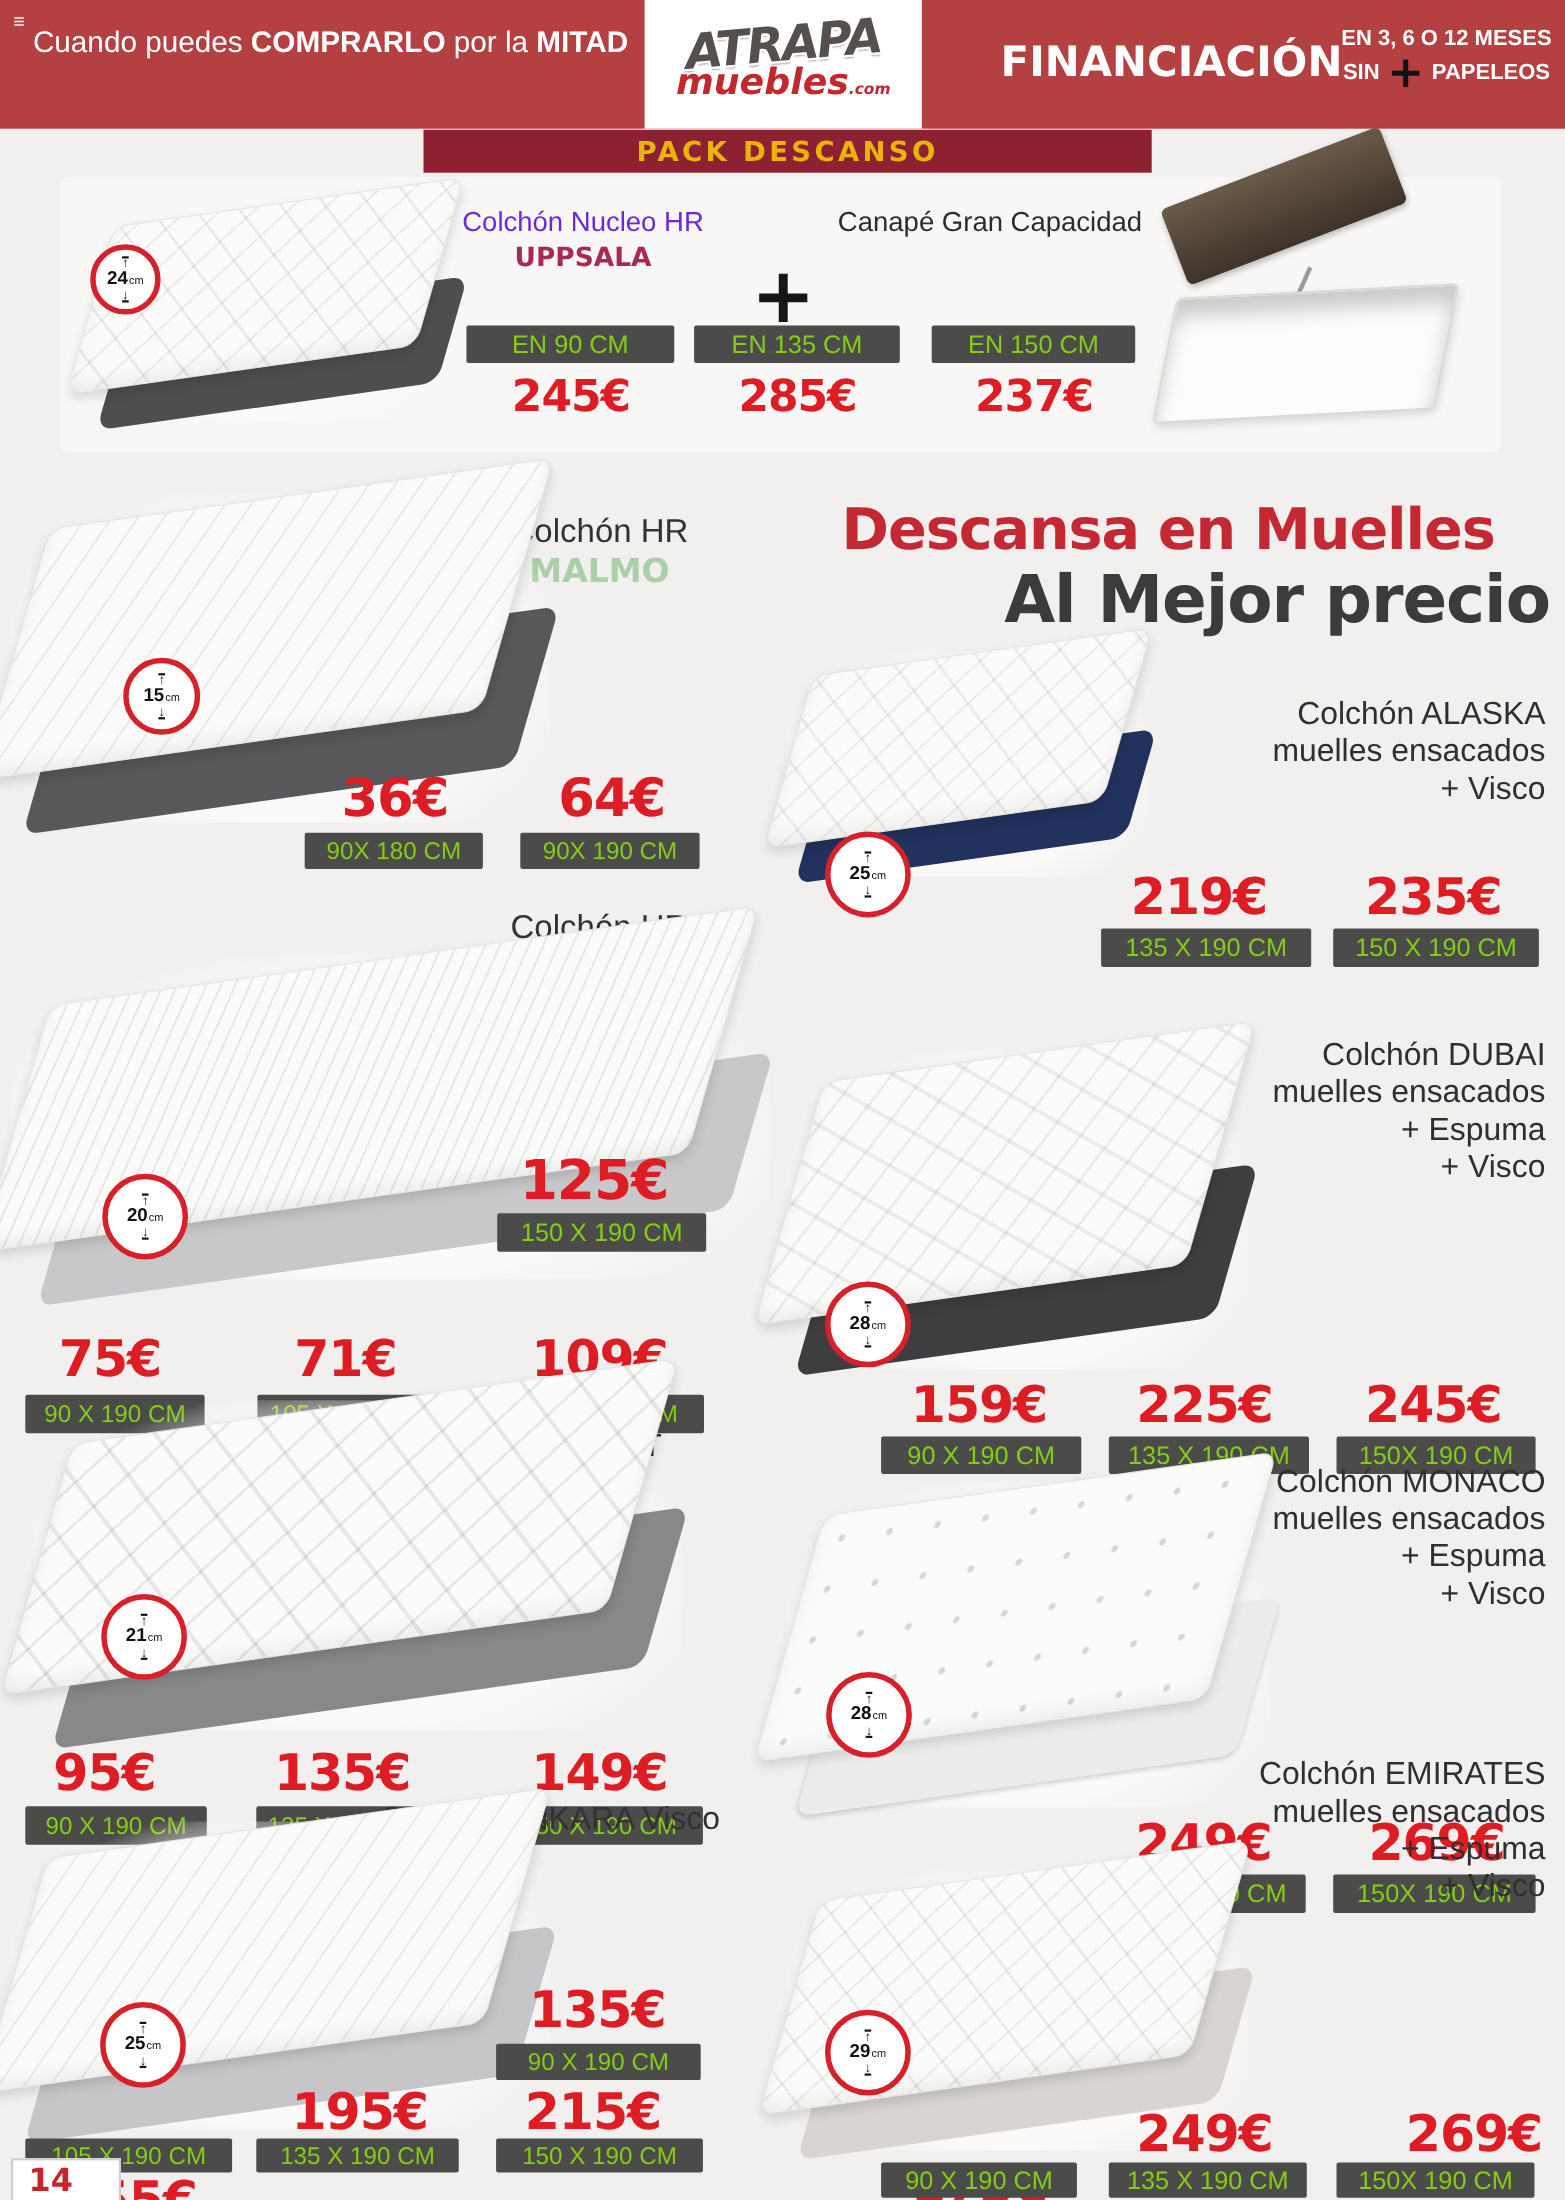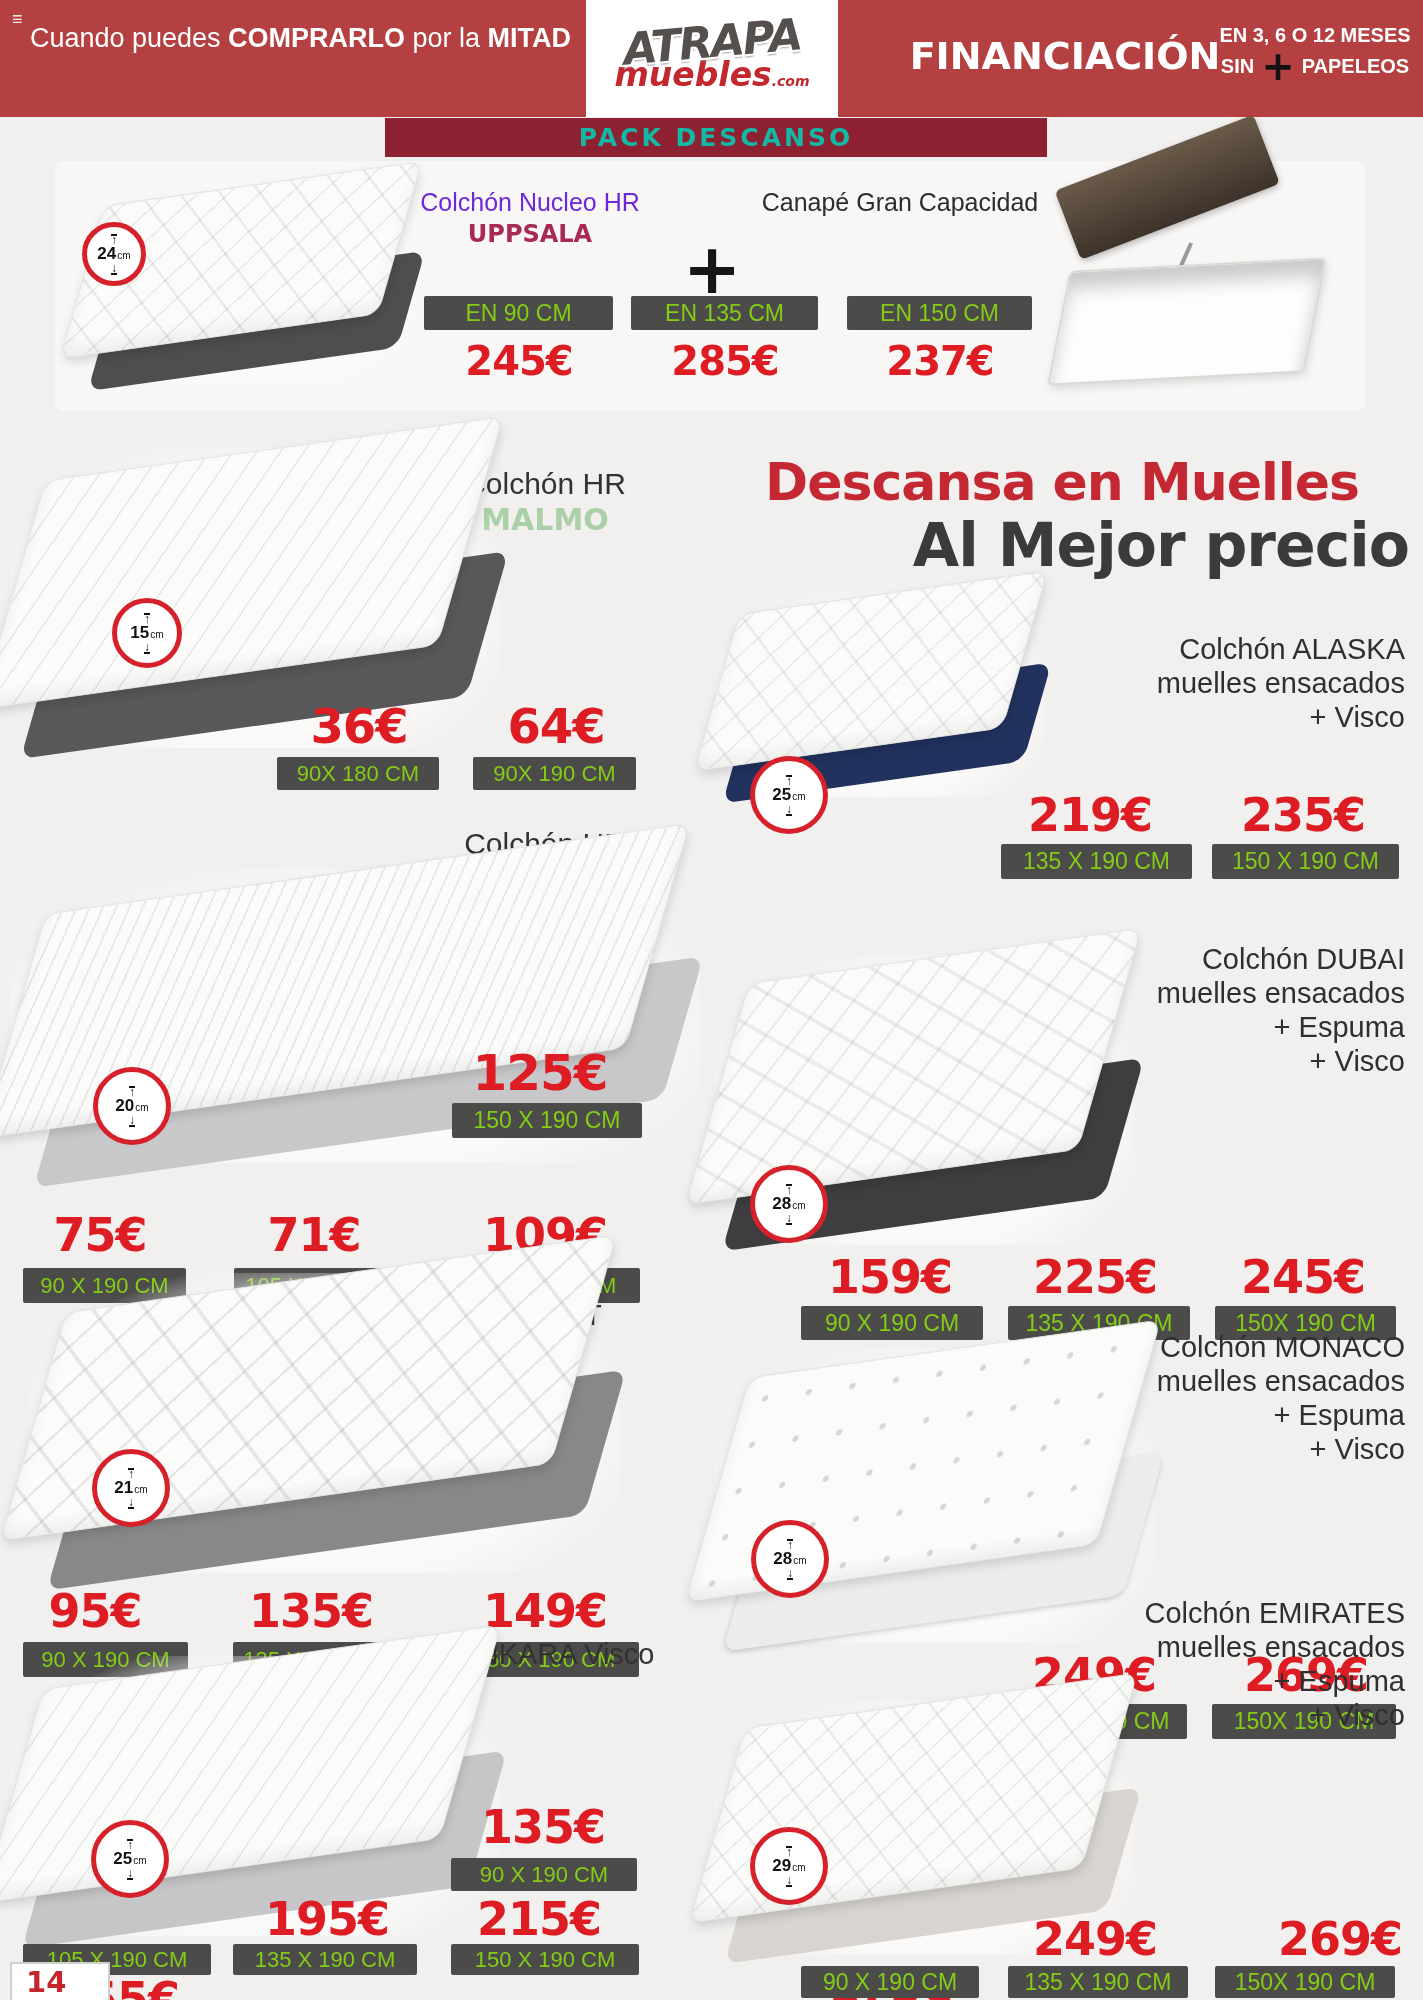--- a/index.html
+++ b/index.html
@@ -25,21 +25,21 @@
                 font-family:"DejaVu Sans",sans-serif;font-weight:bold;font-size:38px;}
   #fin-right{position:absolute;left:1215px;top:24px;width:200px;text-align:center;color:#fff;}
   #fin-right .l1{font-weight:bold;font-size:20px;}
   #fin-right .l2{display:flex;align-items:center;justify-content:center;margin-top:2px;}
   #fin-right .l2 .w{font-weight:bold;font-size:20px;}
   #fin-right .plus{font-family:"DejaVu Sans",sans-serif;font-weight:900;font-size:40px;
                    line-height:34px;color:#121212;margin:0 7px;}
 
   
   #banner{position:absolute;left:385px;top:118px;width:662px;height:39px;background:#8d2132;
-          color:#14b8a6;display:flex;align-items:center;justify-content:center;
+          color:#eab308;display:flex;align-items:center;justify-content:center;
           font-family:"DejaVu Sans",sans-serif;font-weight:bold;font-size:25px;letter-spacing:3px;}
 
   
   #pack-panel{position:absolute;left:55px;top:161px;width:1310px;height:250px;background:#f8f7f5;border-radius:8px;}
 
   
   .price{position:absolute;color:#dd1c24;font-family:"DejaVu Sans",sans-serif;font-weight:bold;
          letter-spacing:-1px;text-align:center;}
   .sizebox{position:absolute;background:#4b4b4a;color:#84cc16;display:flex;align-items:center;
            justify-content:center;font-size:23px;border-radius:2px;}

